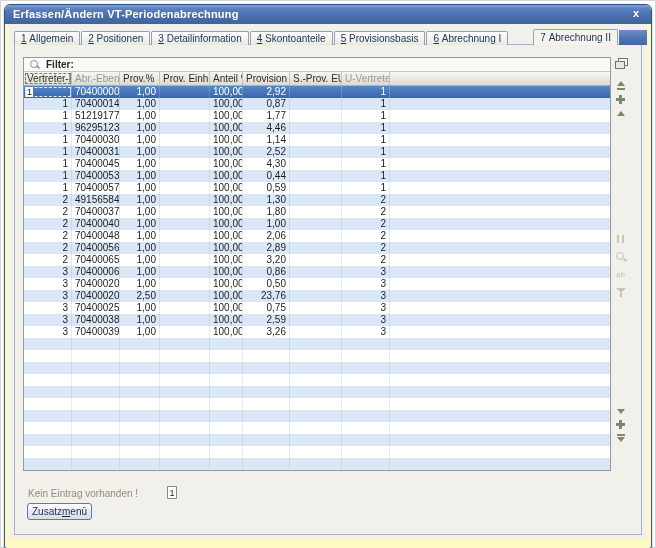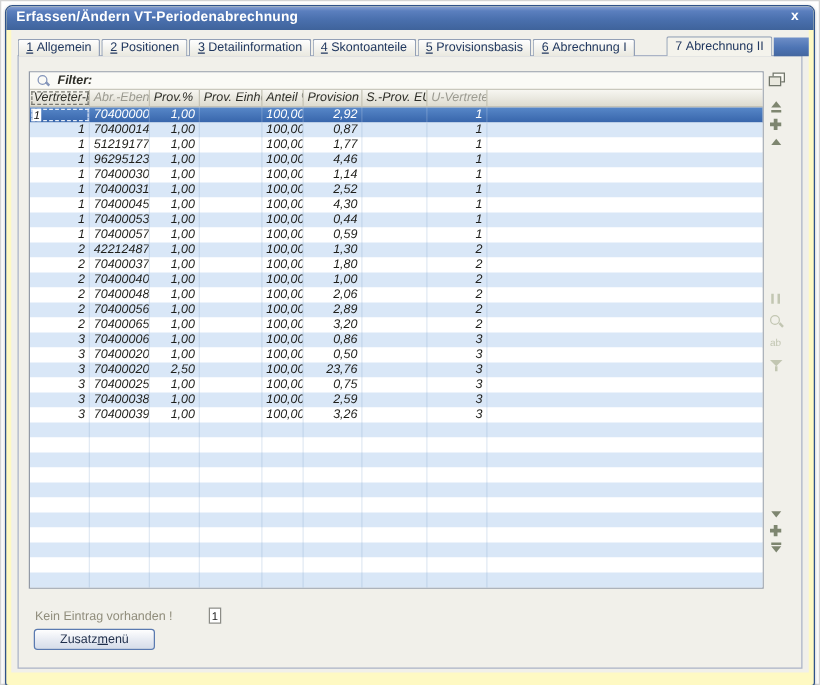--- a/index.html
+++ b/index.html
@@ -24,21 +24,21 @@
     font-size:10px; color:#20375f; white-space:nowrap; line-height:12px; }
   .tab.active { height:16px; background:#f4f3ec; font-weight:normal; position:relative; z-index:6; line-height:14px;margin-left:24px; }
   .tab-num.u { text-decoration:underline; }
   .tab-fill { flex:1; height:15px; background:linear-gradient(#6e8ec7 0%, #4d74b4 55%, #44679f 100%); }
 
   
   .tabpage { position:absolute; left:5px; right:5px; top:20px; bottom:3px; border:1px solid #aab3c6; background:#f1f0ea; }
 
   
   .grid-area { position:absolute; left:8px; top:12px; display:flex; }
-  .grid { width:588px; border:1px solid #939aa6; background:#fff;font-style:italic; }
+  .grid { width:588px; border:1px solid #939aa6; background:#fff; }
   .filter-bar { height:14px; background:#fafaf6; border-bottom:1px solid #c9c8bd; display:flex; align-items:center; padding-left:5px; }
   .filter-label { font-size:10px; font-weight:bold; color:#2b2b25; margin-left:6px; }
   .magnifier { position:relative; width:11px; height:11px; display:inline-block; }
   .magnifier::before { content:""; position:absolute; left:1px; top:1px; width:6px; height:6px; border:1.5px solid #8495ba; border-radius:50%; }
   .magnifier::after { content:""; position:absolute; left:7px; top:7px; width:4px; height:2px; background:#8495ba; transform:rotate(45deg); }
 
   .header-row { height:14px; display:flex; background:linear-gradient(#f7f6f1,#dddbcf); border-bottom:1px solid #b3b1a3; }
   .hcell { font-size:10px; color:#2e2e28; line-height:13px; padding:0 3px; border-right:1px solid #c5c3b6; white-space:nowrap; overflow:hidden; }
   .hcell.muted { color:#9b9a90; }
   .hcell.hfocus { outline:1px dashed #77776f; outline-offset:-2px; }
@@ -82,21 +82,21 @@
   .icon-search::before{content:"";position:absolute;left:1px;top:1px;width:6px;height:6px;border:1px solid #c2c6b2;border-radius:50%;}
   .icon-search::after{content:"";position:absolute;left:8px;top:8px;width:4px;height:2px;background:#c2c6b2;transform:rotate(45deg);}
   .icon-text::before{content:"ab";position:absolute;left:1px;top:1px;font-size:8px;color:#c2c6b2;line-height:10px;}
   .icon-filter-funnel::before{content:"";position:absolute;left:1px;top:2px;border-left:5px solid transparent;border-right:5px solid transparent;border-top:5px solid #c2c6b2;}
   .icon-filter-funnel::after{content:"";position:absolute;left:5px;top:7px;width:2px;height:4px;background:#c2c6b2;}
 
   
   .status-text { position:absolute; left:13px; top:443px; font-size:10px; color:#908d7c; }
   .page-box { position:absolute; left:152px; top:441px; width:10px; height:13px; border:1px solid #8c8c86; background:#fff;
     font-size:9px; line-height:12px; text-align:center; color:#222; }
-  .menu-btn { position:absolute; left:12px; top:458px; height:17px; padding:0 20px; font-size:10px; color:#1f2e4a;
+  .menu-btn { position:absolute; left:12px; top:458px; height:17px; padding:0 4px; font-size:10px; color:#1f2e4a;
     border:1px solid #5a7ab0; border-radius:3px;
     background:linear-gradient(#fefefe,#e6eaf2 55%,#d6dde9); line-height:15px; }
 </style>
 </head>
 <body>
 
 <div class="canvas">
   <div class="window">
 
     <div class="titlebar">
@@ -234,21 +234,21 @@
                   <div class="cell col2 a-right">1,00</div>
                   <div class="cell col3 a-right"></div>
                   <div class="cell col4 a-right">100,00</div>
                   <div class="cell col5 a-right">0,59</div>
                   <div class="cell col6 a-right"></div>
                   <div class="cell col7 a-right">1</div>
                   <div class="cell fillcell"></div>
                 </div>
                 <div class="row alt">
                   <div class="cell col0 a-right">2</div>
-                  <div class="cell col1 a-left">42212487</div>
+                  <div class="cell col1 a-left">49156584</div>
                   <div class="cell col2 a-right">1,00</div>
                   <div class="cell col3 a-right"></div>
                   <div class="cell col4 a-right">100,00</div>
                   <div class="cell col5 a-right">1,30</div>
                   <div class="cell col6 a-right"></div>
                   <div class="cell col7 a-right">2</div>
                   <div class="cell fillcell"></div>
                 </div>
                 <div class="row">
                   <div class="cell col0 a-right">2</div>

